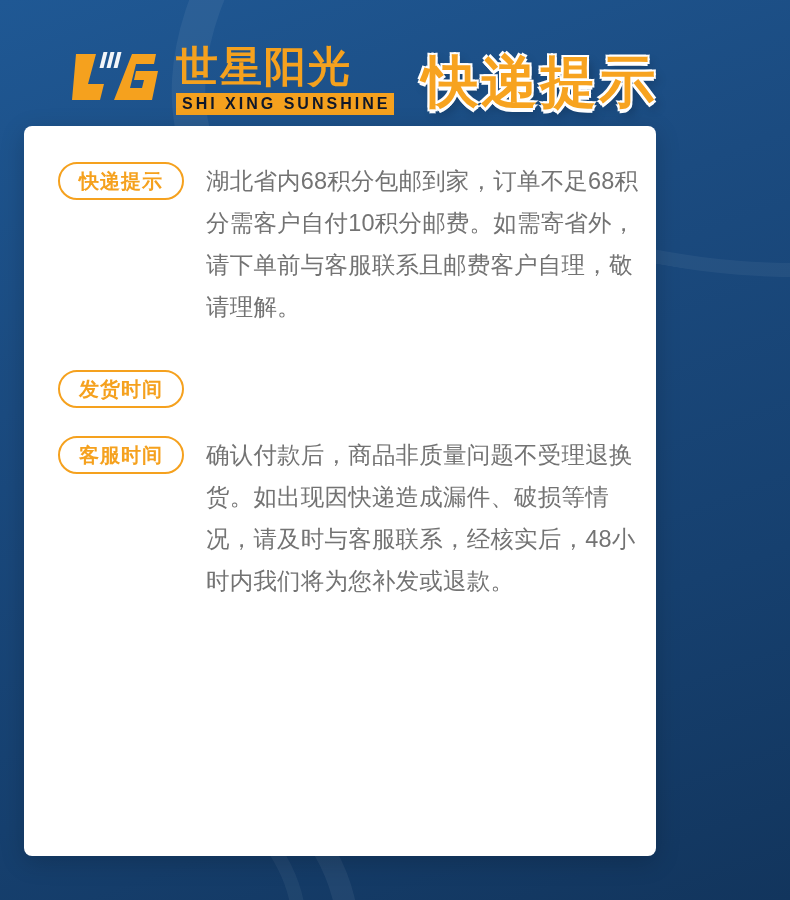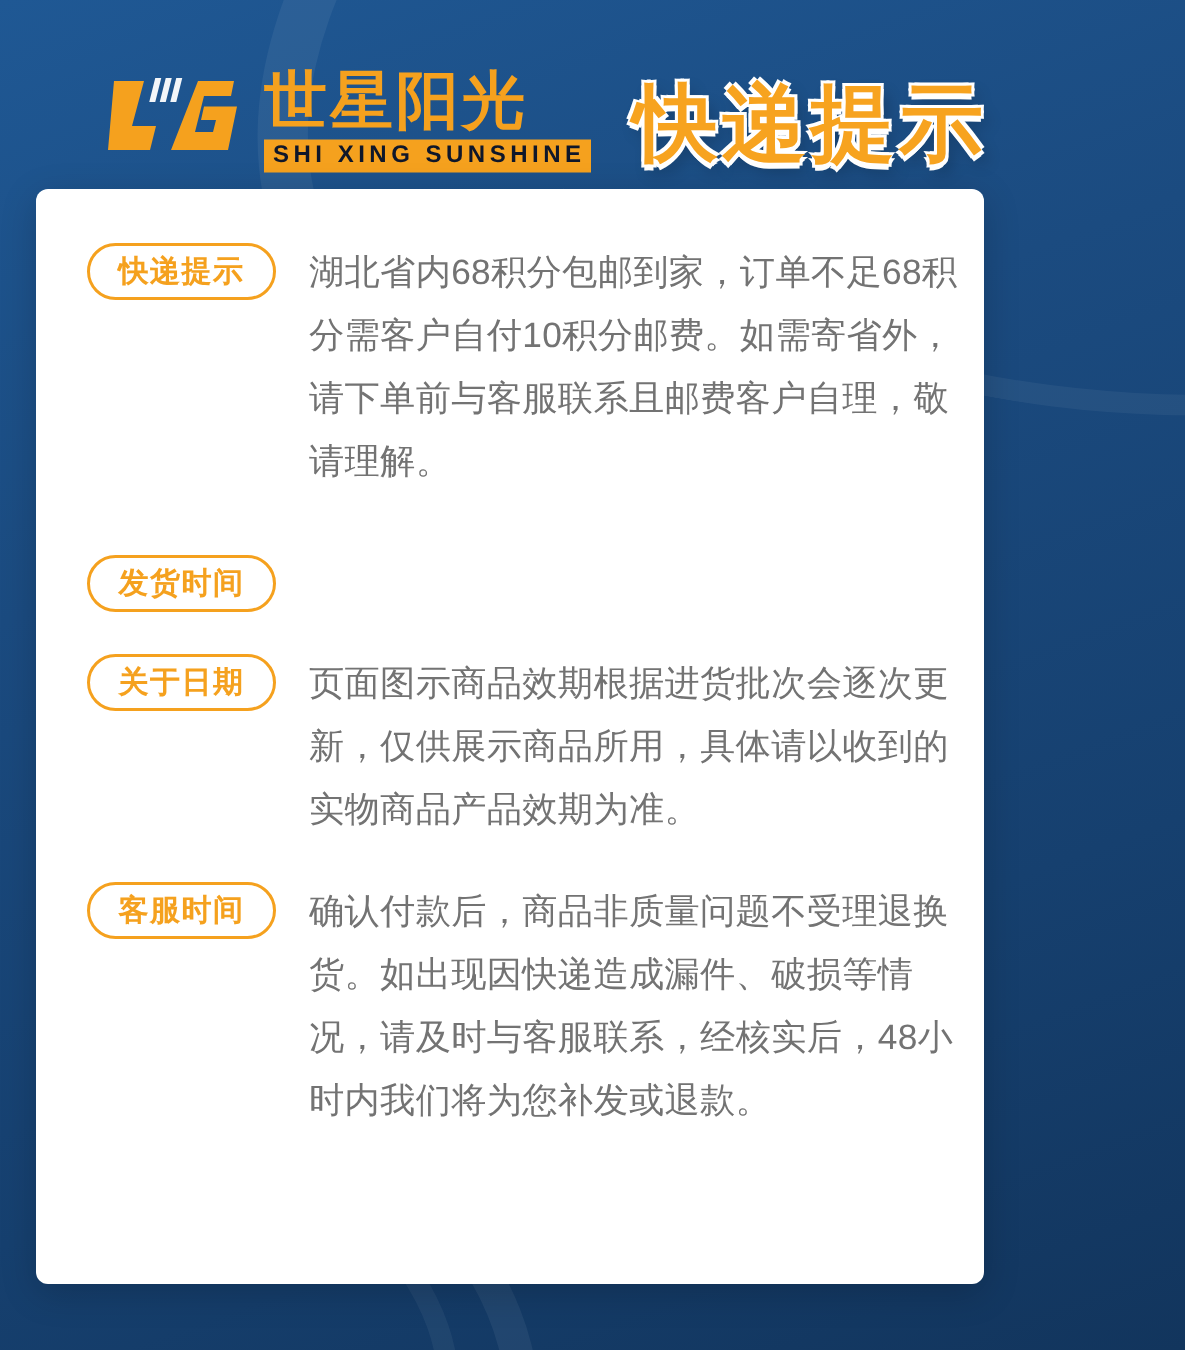--- a/index.html
+++ b/index.html
@@ -214,24 +214,20 @@
 
     <div class="row gap-large">
       <div class="tag">快递提示</div>
       <div class="body-text">湖北省内68积分包邮到家，订单不足68积分需客户自付10积分邮费。如需寄省外，请下单前与客服联系且邮费客户自理，敬请理解。</div>
     </div>
 
     <div class="row">
       <div class="tag">发货时间</div>
     </div>
 
-    <div class="row">
-      <div class="tag">关于日期</div>
-      <div class="body-text">页面图示商品效期根据进货批次会逐次更新，仅供展示商品所用，具体请以收到的实物商品产品效期为准。</div>
-    </div>
 
     <div class="row">
       <div class="tag">客服时间</div>
       <div class="body-text">确认付款后，商品非质量问题不受理退换货。如出现因快递造成漏件、破损等情况，请及时与客服联系，经核实后，48小时内我们将为您补发或退款。</div>
     </div>
 
 
   </div>
 </div>
 

